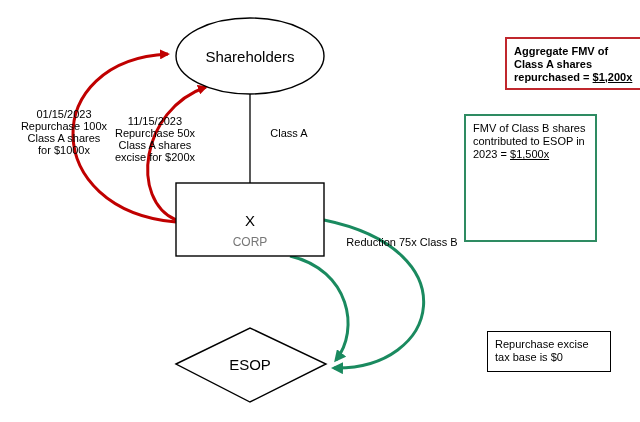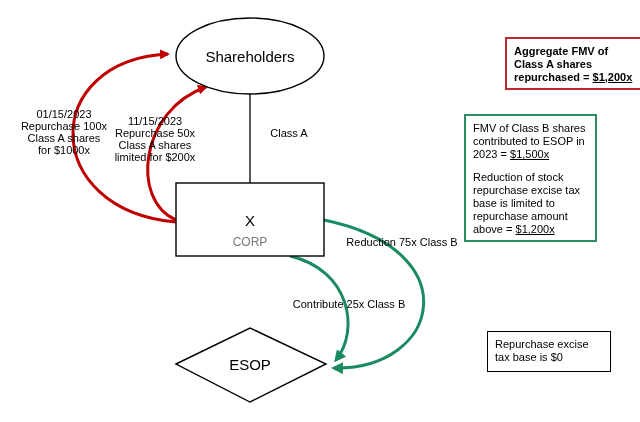--- a/index.html
+++ b/index.html
@@ -55,35 +55,33 @@
   <div>01/15/2023</div>
   <div>Repurchase 100x</div>
   <div>Class A shares</div>
   <div>for $1000x</div>
 </div>
 
 <div class="lbl" style="left:155px; top:115px;">
   <div>11/15/2023</div>
   <div>Repurchase 50x</div>
   <div>Class A shares</div>
-  <div>limited for $200x</div>
+  <div>excise for $200x</div>
 </div>
 
 <div class="lbl" style="left:402px; top:236px;">
   <div>Reduction 75x Class B</div>
 </div>
 
 <div class="lbl" style="left:349px; top:298px;">
-  <div>Contribute 25x Class B</div>
 </div>
 
 <div class="note" id="note-red" style="left: 505px; top: 37px; width: 139px; height: 53px; border: 2px solid rgb(192, 39, 45); font-weight: bold;">
   <p><span>Aggregate FMV of Class A shares repurchased = </span><u>$1,200x</u></p>
 </div>
 
 <div class="note" id="note-green" style="left: 464px; top: 114px; width: 133px; height: 128px; border: 2px solid rgb(46, 139, 98);">
   <p><span>FMV of Class B shares contributed to ESOP in 2023 = </span><u>$1,500x</u></p>
-  <p><span>Reduction of stock repurchase excise tax base is limited to repurchase amount above = </span><u>$1,200x</u></p>
 </div>
 
 <div class="note" id="note-black" style="left: 487px; top: 331px; width: 124px; height: 41px; border: 1.5px solid rgb(0, 0, 0);">
   <p>Repurchase excise tax base is $0</p>
 </div>
 
 </body></html>

